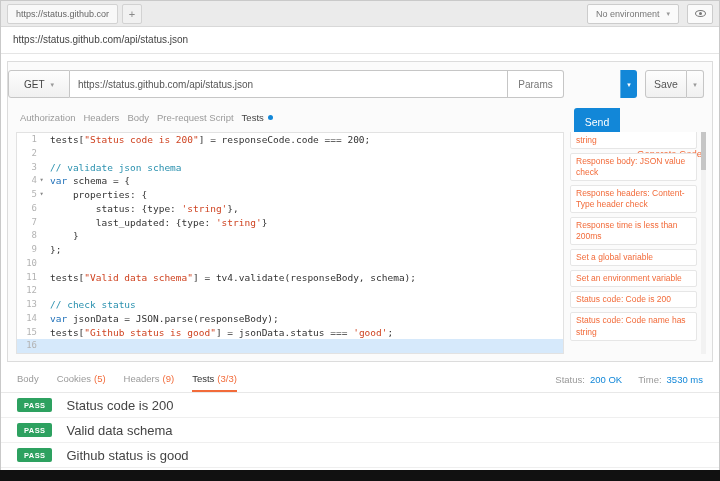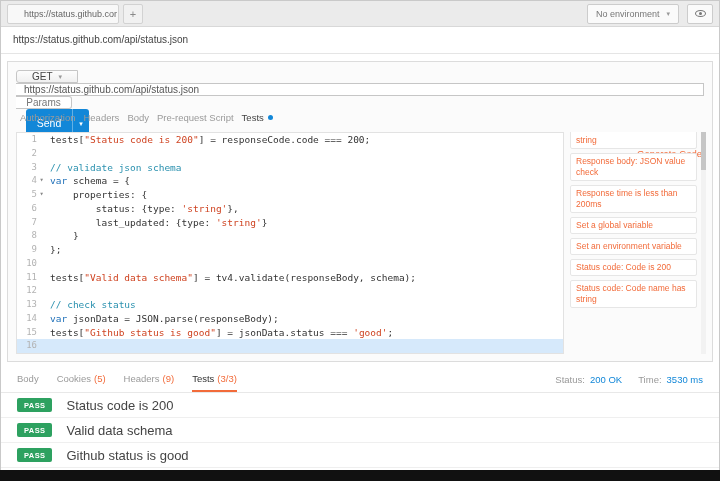--- a/index.html
+++ b/index.html
@@ -5,53 +5,53 @@
   * { margin:0; padding:0; box-sizing:border-box; }
   html,body { background:#fff; }
   .window {
     position:relative; width:720px; height:481px; background:#fff; overflow:hidden;
     font-family:"Liberation Sans", sans-serif; box-shadow: inset 0 0 0 1px #c9c9c9;
   }
   
   .topbar { position:absolute; top:1px; left:1px; right:1px; height:26px; background:#ebebeb;
     border-bottom:1px solid #d8d8d8; display:flex; align-items:center; padding:0 6px; }
   .file-tab { height:20px; background:#f8f8f8; border:1px solid #d2d2d2; border-radius:2px;
-    font-size:9px; color:#666; line-height:18px; padding:0 16px; max-width:112px;
+    font-size:9px; color:#666; line-height:18px; padding:0 8px; max-width:112px;
     overflow:hidden; white-space:nowrap; }
   .newtab { width:20px; height:20px; border:1px solid #d2d2d2; background:#f1f1f1; color:#888;
     font-size:11px; text-align:center; line-height:18px; margin-left:4px; border-radius:2px; }
   .tb-spacer { flex:1; }
   .env-select { height:20px; border:1px solid #ccc; background:#fafafa; border-radius:2px;
     font-size:9px; color:#777; display:flex; align-items:center; gap:7px; padding:0 8px; }
   .caret { font-size:7px; color:#999; line-height:1; }
   .eye-btn { width:26px; height:20px; border:1px solid #ccc; background:#fafafa; border-radius:2px;
     margin-left:8px; display:flex; align-items:center; justify-content:center; }
   .eye { width:11px; height:7px; border:1px solid #777; border-radius:50%; position:relative; }
   .eye::after { content:""; position:absolute; width:3px; height:3px; background:#777;
     border-radius:50%; top:1px; left:3px; }
   
   .urlrow { position:absolute; top:27px; left:1px; right:1px; height:27px; background:#fff;
     border-bottom:1px solid #e5e5e5; font-size:10px; color:#444; line-height:26px; padding-left:12px; }
   
   .builder { position:absolute; top:61px; left:7px; width:706px; height:301px; background:#fbfbfb;
     border:1px solid #dcdcdc; }
-  .reqrow { position:absolute; top:8px; left:8px; right:8px; height:28px; display:flex;flex-direction:column; }
+  .reqrow { position:absolute; top:8px; left:0; right:8px; height:28px; display:flex; }
   .method { width:62px; height:28px; border:1px solid #c6c6c6; border-radius:3px 0 0 3px;
     background:linear-gradient(#fdfdfd,#f0f0f0); font-size:10px; color:#444; display:flex;
     align-items:center; justify-content:center; gap:6px; }
   .urlfield { flex:1; height:28px; border:1px solid #c6c6c6; border-left:none; background:#fff;
     font-size:10px; color:#555; padding:0 8px; font-family:inherit; outline:none; min-width:0; }
   .params { width:56px; height:28px; border:1px solid #c6c6c6; border-left:none;
     border-radius:0 3px 3px 0; background:#fff; font-size:10px; color:#777; display:flex;
     align-items:center; justify-content:center; }
   .send-group, .save-group { display:flex; }
   .send-group { margin-left:10px; }
   .save-group { margin-left:8px; }
   .send-main { width:46px; height:28px; background:#1287d8; color:#fff; font-size:10.5px;
-    border-radius:3px 0 0 3px; display:flex; align-items:center; justify-content:center; }
+    border-radius:3px 0 0 3px; display:flex; align-items:center; justify-content:center;margin-top:38px; }
   .send-caret { width:17px; height:28px; background:#1287d8;
     border-left:1px solid rgba(255,255,255,.35); border-radius:0 3px 3px 0; display:flex;
     align-items:center; justify-content:center; }
   .send-caret .caret { color:#fff; }
   .save-main { width:42px; height:28px; border:1px solid #c6c6c6;
     background:linear-gradient(#fdfdfd,#f0f0f0); color:#555; font-size:10.5px;
     border-radius:3px 0 0 3px; display:flex; align-items:center; justify-content:center; }
   .save-caret { width:17px; height:28px; border:1px solid #c6c6c6; border-left:none;
     background:linear-gradient(#fdfdfd,#f0f0f0); border-radius:0 3px 3px 0; display:flex;
     align-items:center; justify-content:center; }
@@ -182,20 +182,21 @@
           <div class="ed-line"><span class="gut">14</span><span class="fold"></span><span class="code"><span class="tk-k">var</span><span class="tk-d"> jsonData = JSON.parse(responseBody);</span></span></div>
           <div class="ed-line"><span class="gut">15</span><span class="fold"></span><span class="code"><span class="tk-d">tests[</span><span class="tk-s">"Github status is good"</span><span class="tk-d">] = jsonData.status === </span><span class="tk-s">'good'</span><span class="tk-d">;</span></span></div>
           <div class="ed-line active"><span class="gut">16</span><span class="fold"></span><span class="code"></span></div>
         </div>
     </div>
 
     <div class="snippets">
       <div>
           <div class="snip partial">string</div>
           <div class="snip">Response body: JSON value check</div>
+          <div class="snip">Response headers: Content-Type header check</div>
           <div class="snip">Response time is less than 200ms</div>
           <div class="snip">Set a global variable</div>
           <div class="snip">Set an environment variable</div>
           <div class="snip">Status code: Code is 200</div>
           <div class="snip">Status code: Code name has string</div>
         </div>
       <div class="snip-scroll">
         <div class="snip-thumb"></div>
       </div>
     </div>

